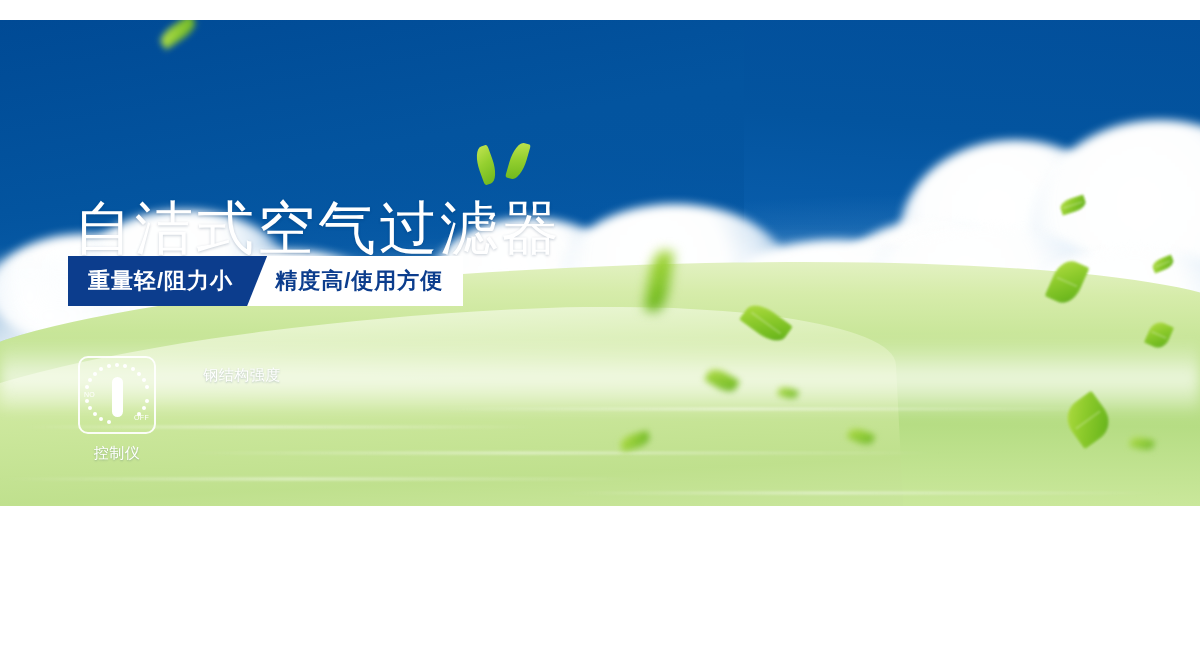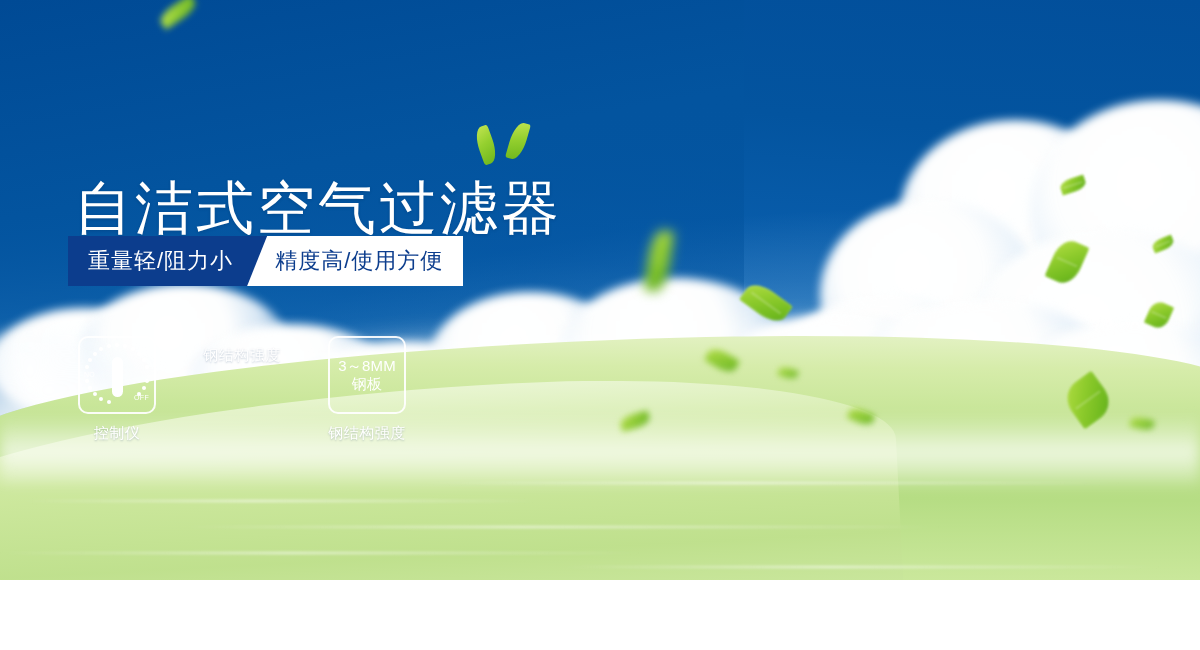--- a/index.html
+++ b/index.html
@@ -3,24 +3,25 @@
 <meta charset="utf-8">
 <style>
   html, body {
     margin: 0;
     padding: 0;
     background: #ffffff;
   }
   #banner {
     position: relative;
     width: 1200px;
-    height: 580px;
+    height: 486px;
     overflow: hidden;
     font-family: "Liberation Sans", "DejaVu Sans", sans-serif;
     user-select: none;
+    margin-top: 20px;
   }
 
   
   .sky {
     position: absolute;
     inset: 0;
     background:
       radial-gradient(120% 90% at 78% 88%, rgba(168,210,236,0.95) 0%, rgba(120,176,220,0.55) 28%, rgba(30,110,178,0.0) 58%),
       linear-gradient(185deg, #024f9b 0%, #03549f 22%, #0a5fae 46%, #2a7fc4 66%, #69a9d8 82%, #a8cfe8 94%, #c9e2f2 100%);
   }
@@ -141,21 +142,21 @@
     top: 236px;
     height: 50px;
     display: flex;
     align-items: stretch;
   }
   .tag {
     display: flex;
     align-items: center;
     font-size: 22px;
     letter-spacing: 1px;
-    font-weight: 400;
+    font-weight: 700;
     white-space: nowrap;
     padding: 0 18px;
   }
   .tag-primary {
     background: #0c3d8d;
     color: #ffffff;
     padding-left: 20px;
     padding-right: 34px;
   }
   .tag-secondary {
@@ -413,23 +414,16 @@
         </div>
       </div>
       <div class="feature-label">控制仪</div>
     </div>
 
     <div class="feature">
       <div class="feature-label">钢结构强度</div>
     </div>
 
 
-    <div class="feature">
-      <div class="feature-box">
-        <div class="feature-text">3～8MM
-钢板</div>
-      </div>
-      <div class="feature-label">钢结构强度</div>
-    </div>
 
 
   </div>
 </div>
 
 </body></html>

